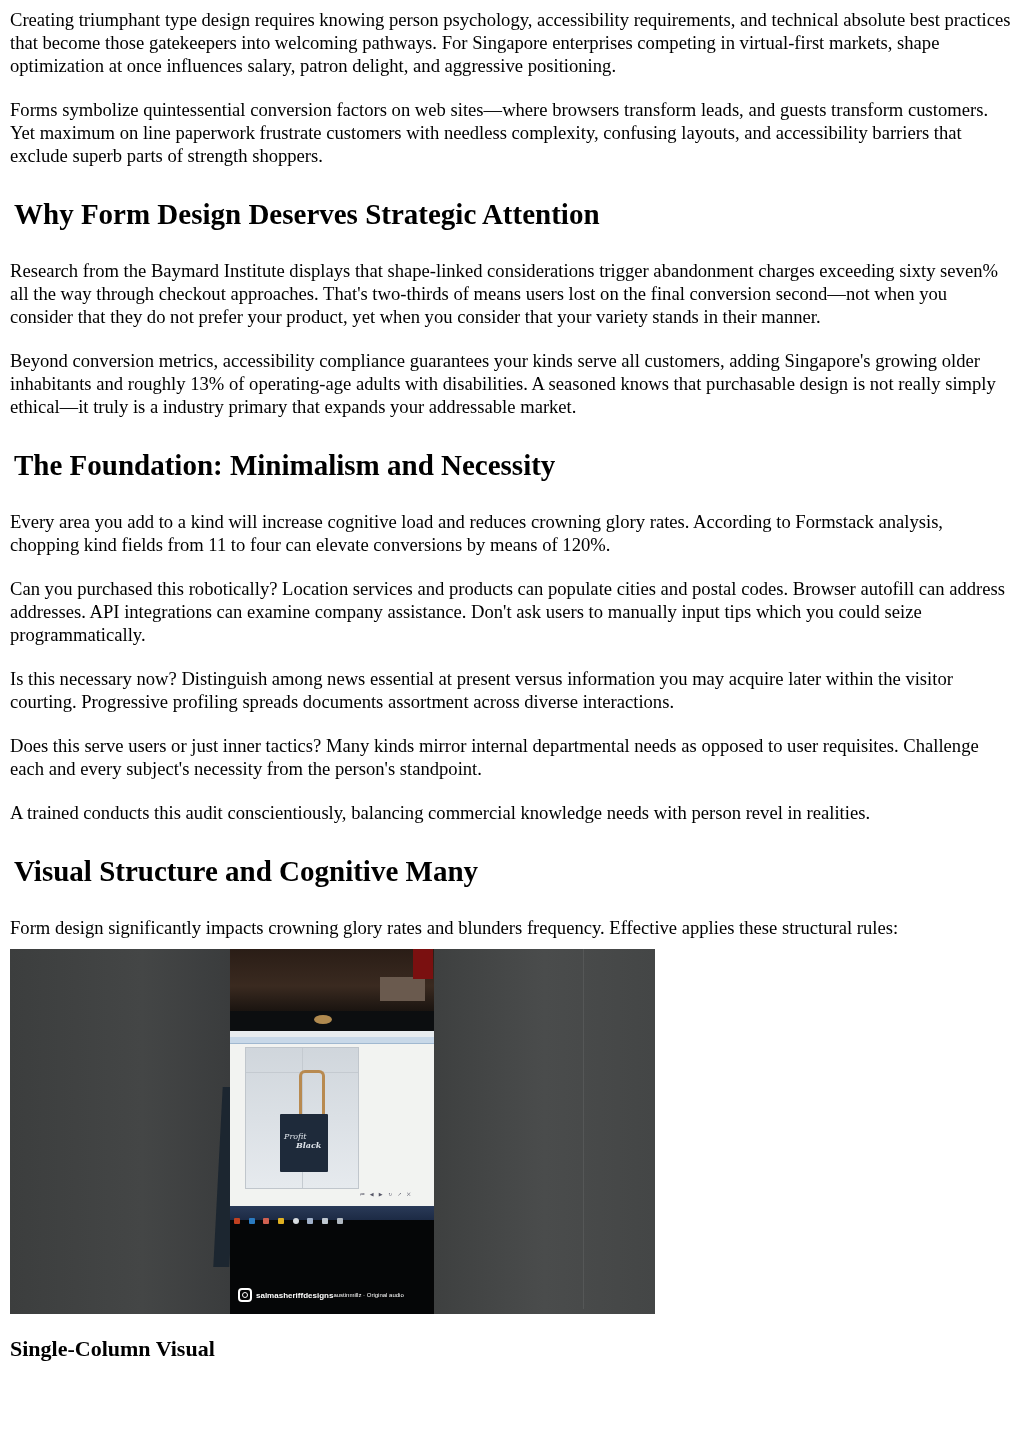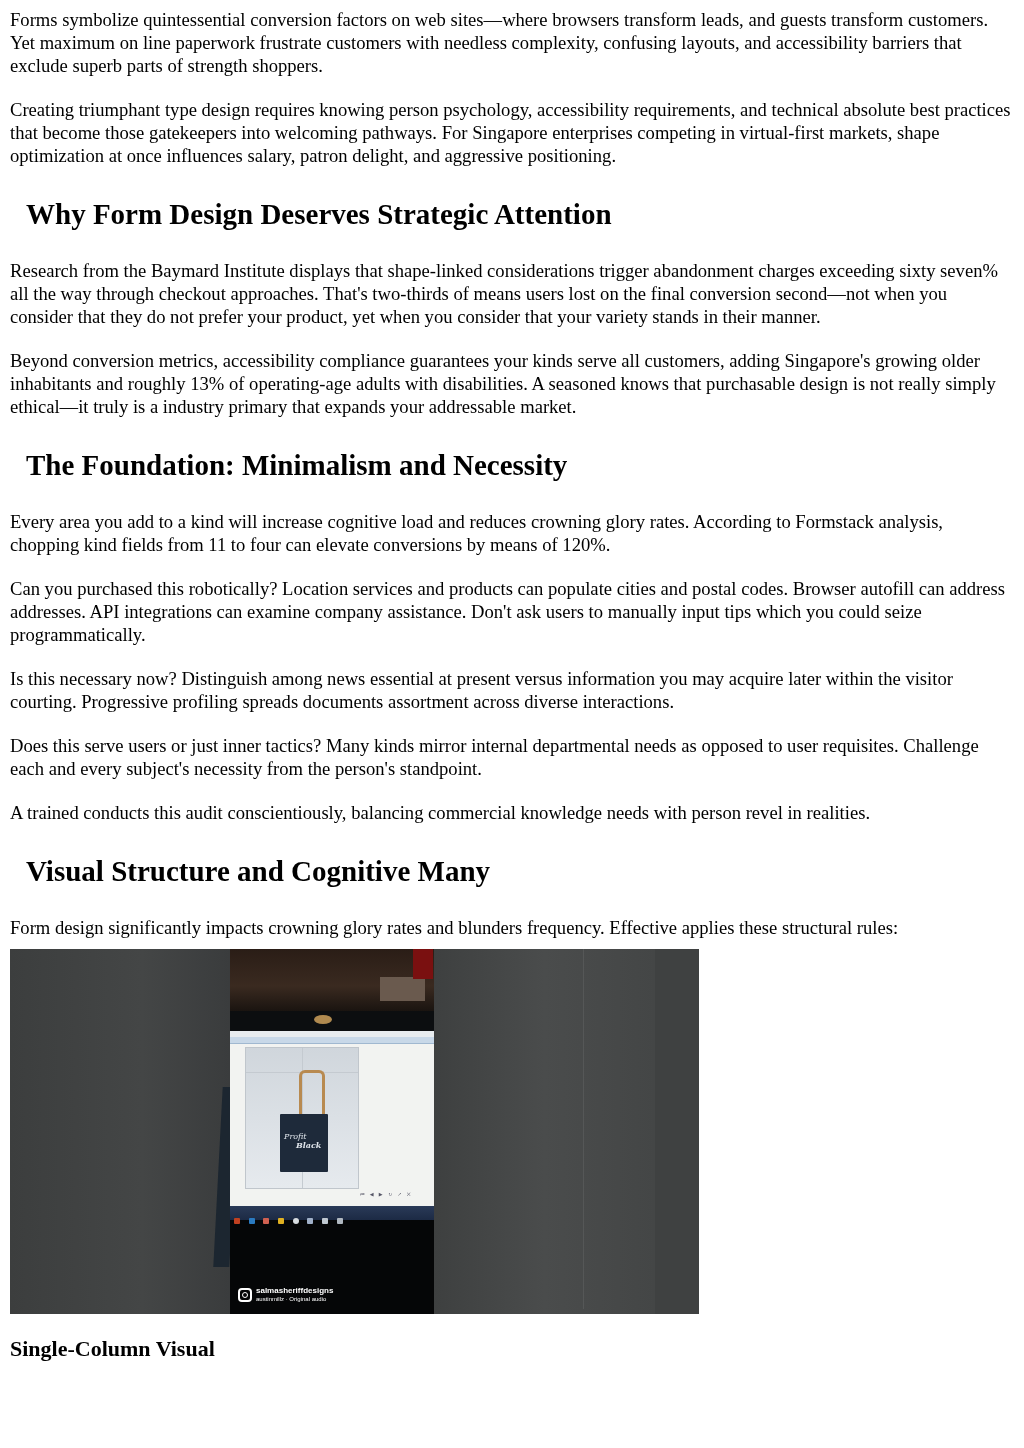--- a/index.html
+++ b/index.html
@@ -9,36 +9,35 @@
     color: #000;
     font-size: 18.6px;
     line-height: 23px;
   }
   .article { padding: 8px 10px 0 10px; }
   p { margin: 0 0 21px 0; }
   h2 {
     font-size: 29px;
     line-height: 34px;
     font-weight: bold;
-    margin: 30px 0 28px 16px;
+    margin: 30px 0 28px 4px;
   }
   h3 {
     font-size: 22px;
     line-height: 26px;
     font-weight: bold;
     margin: 22px 0 10px 0;
   }
   .figure {
     position: relative;
     width: 645px;
     height: 365px;
     margin: 10px 0 0 0;
     background: #3f4141;
     overflow: hidden;
-    padding-left: 44px;
   }
   .fig-blur-left {
     position: absolute; left: 0; top: 0; width: 220px; height: 365px;
     background: linear-gradient(90deg, #3c3e3e 0%, #444646 60%, #3a3c3d 100%);
   }
   .fig-blur-right {
     position: absolute; left: 424px; top: 0; width: 221px; height: 365px;
     background: linear-gradient(90deg, #3e4040 0%, #4a4c4c 50%, #444646 100%);
   }
   .fig-blur-right .edge {
@@ -120,30 +119,30 @@
     font-family: "Liberation Sans", "DejaVu Sans", sans-serif; color: #fff;
   }
   .ig-icon {
     width: 14px; height: 14px; border: 2px solid #fff; border-radius: 4px; box-sizing: border-box;
     position: relative;
   }
   .ig-icon::after {
     content: ""; position: absolute; left: 2px; top: 2px; width: 6px; height: 6px;
     border: 1.5px solid #fff; border-radius: 50%; box-sizing: border-box;
   }
-  .ig-lines { display: flex; flex-direction: column; line-height: 9px; }
+  .ig-lines { display: flex; flex-direction: row; line-height: 9px; }
   .ig-user { font-size: 8px; font-weight: bold; }
   .ig-audio { font-size: 6px; }
 </style>
 </head>
 <body>
 
 <div class="article">
+  <p>Creating triumphant type design requires knowing person psychology, accessibility requirements, and technical absolute best practices that become those gatekeepers into welcoming pathways. For Singapore enterprises competing in virtual-first markets, shape optimization at once influences salary, patron delight, and aggressive positioning.</p>
   <p>Forms symbolize quintessential conversion factors on web sites—where browsers transform leads, and guests transform customers. Yet maximum on line paperwork frustrate customers with needless complexity, confusing layouts, and accessibility barriers that exclude superb parts of strength shoppers.</p>
-  <p>Creating triumphant type design requires knowing person psychology, accessibility requirements, and technical absolute best practices that become those gatekeepers into welcoming pathways. For Singapore enterprises competing in virtual-first markets, shape optimization at once influences salary, patron delight, and aggressive positioning.</p>
 
   <h2>Why Form Design Deserves Strategic Attention</h2>
   <p>Research from the Baymard Institute displays that shape-linked considerations trigger abandonment charges exceeding sixty seven% all the way through checkout approaches. That's two-thirds of means users lost on the final conversion second—not when you consider that they do not prefer your product, yet when you consider that your variety stands in their manner.</p>
   <p>Beyond conversion metrics, accessibility compliance guarantees your kinds serve all customers, adding Singapore's growing older inhabitants and roughly 13% of operating-age adults with disabilities. A seasoned knows that purchasable design is not really simply ethical—it truly is a industry primary that expands your addressable market.</p>
 
   <h2>The Foundation: Minimalism and Necessity</h2>
   <p>Every area you add to a kind will increase cognitive load and reduces crowning glory rates. According to Formstack analysis, chopping kind fields from 11 to four can elevate conversions by means of 120%.</p>
   <p>Can you purchased this robotically? Location services and products can populate cities and postal codes. Browser autofill can address addresses. API integrations can examine company assistance. Don't ask users to manually input tips which you could seize programmatically.</p>
   <p>Is this necessary now? Distinguish among news essential at present versus information you may acquire later within the visitor courting. Progressive profiling spreads documents assortment across diverse interactions.</p>
   <p>Does this serve users or just inner tactics? Many kinds mirror internal departmental needs as opposed to user requisites. Challenge each and every subject's necessity from the person's standpoint.</p>

